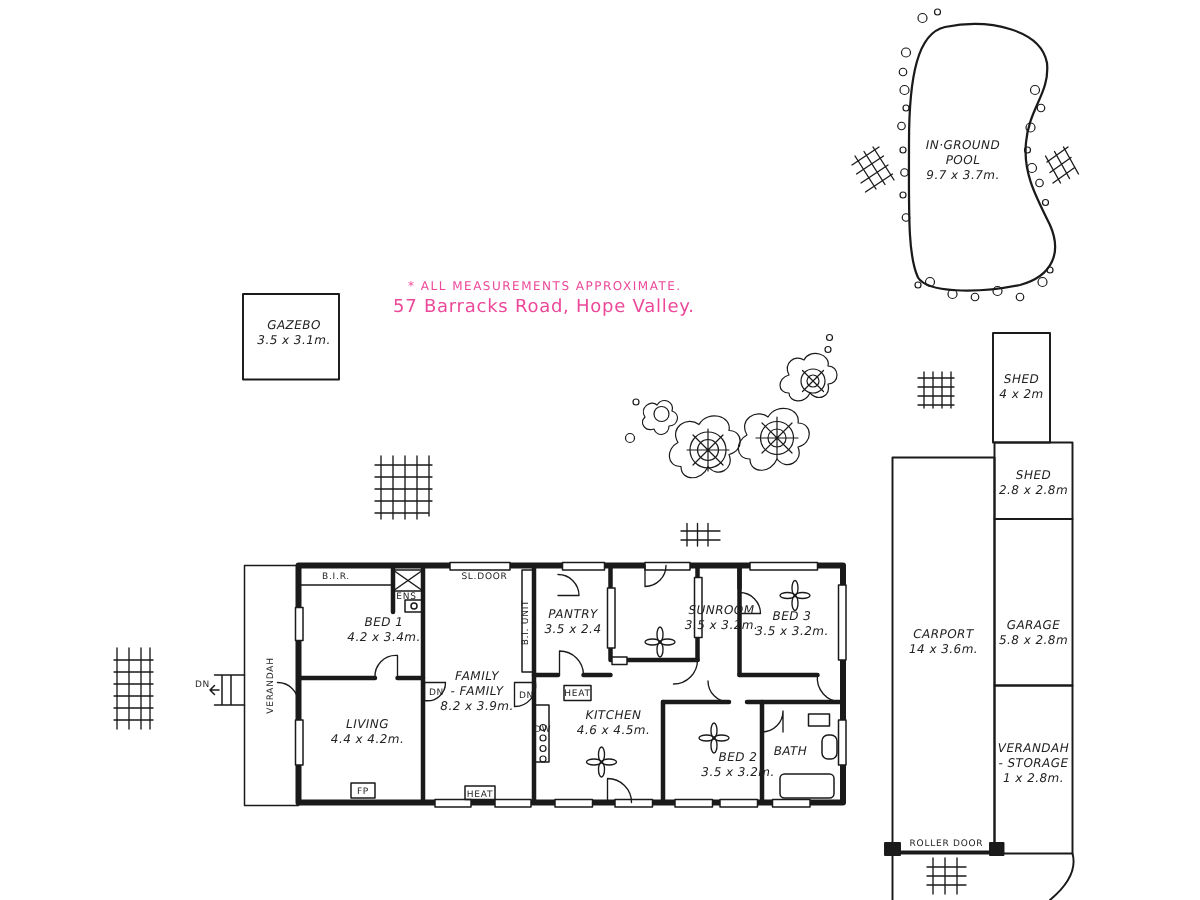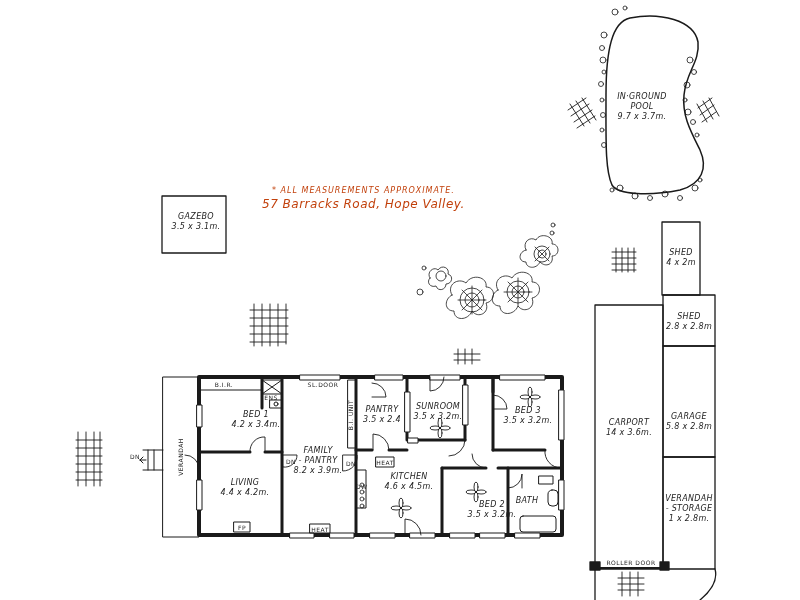--- a/index.html
+++ b/index.html
@@ -1,20 +1,20 @@
 <!DOCTYPE html>
 <html><head>
 <meta charset="utf-8">
 <style>
   html, body { margin: 0; padding: 0; background: #ffffff; }
   body { width: 800px; height: 600px; position: relative; overflow: hidden; font-family: "DejaVu Sans", sans-serif; }
   #plan { position: absolute; left: 0; top: 0; width: 800px; height: 600px; }
   .lbl { position: absolute; font-family: "DejaVu Sans", sans-serif; font-style: italic; color: #222; font-size: 8px; line-height: 10px; text-align: center; letter-spacing: 0.3px; }
   .lbl .dim { display: block; }
-  .note { position: absolute; left: 262px; top: 186px; font-family: "DejaVu Sans", sans-serif; font-style: italic; color: #c2410c; }
+  .note { position: absolute; left: 262px; top: 186px; font-family: "DejaVu Sans", sans-serif; color: #ec4899; }
   .note .n1 { font-size: 8px; letter-spacing: 1px; display: block; padding-left: 10px; }
   .note .n2 { font-size: 12px; letter-spacing: 0.5px; display: block; margin-top: 2px; text-align: center; }
   .vert { transform: rotate(-90deg); transform-origin: center; }
   .tiny { font-size: 6px; font-style: normal; letter-spacing: 0.5px; }
 </style>
 </head>
 <body>
 
 <svg id="plan" viewBox="0 0 800 600" xmlns="http://www.w3.org/2000/svg">
   <g fill="none" stroke="#1a1a1a" stroke-width="1.2" stroke-linecap="round" stroke-linejoin="round">
@@ -269,29 +269,29 @@
   <span class="dim">BED 1</span>
   <span class="dim">4.2 x 3.4m.</span>
 </div>
 <div class="lbl" style="left:210px;top:478px;width:70px;">
   <span class="dim">LIVING</span>
   <span class="dim">4.4 x 4.2m.</span>
 </div>
 <div class="lbl tiny" style="left:298px;top:380px;width:50px;">SL.DOOR</div>
 <div class="lbl" style="left:286px;top:446px;width:64px;">
   <span class="dim">FAMILY</span>
-  <span class="dim">- PANTRY</span>
+  <span class="dim">- FAMILY</span>
   <span class="dim">8.2 x 3.9m.</span>
 </div>
 <div class="lbl tiny vert" style="left:326px;top:410px;width:50px;">B.I. UNIT</div>
 <div class="lbl" style="left:358px;top:405px;width:48px;">
   <span class="dim">PANTRY</span>
   <span class="dim">3.5 x 2.4</span>
 </div>
-<div class="lbl" style="left:410px;top:402px;width:56px;">
+<div class="lbl" style="left:410px;top:402px;width:56px;padding-left:43px;">
   <span class="dim">SUNROOM</span>
   <span class="dim">3.5 x 3.2m.</span>
 </div>
 <div class="lbl" style="left:496px;top:406px;width:64px;">
   <span class="dim">BED 3</span>
   <span class="dim">3.5 x 3.2m.</span>
 </div>
 <div class="lbl" style="left:376px;top:472px;width:66px;">
   <span class="dim">KITCHEN</span>
   <span class="dim">4.6 x 4.5m.</span>

